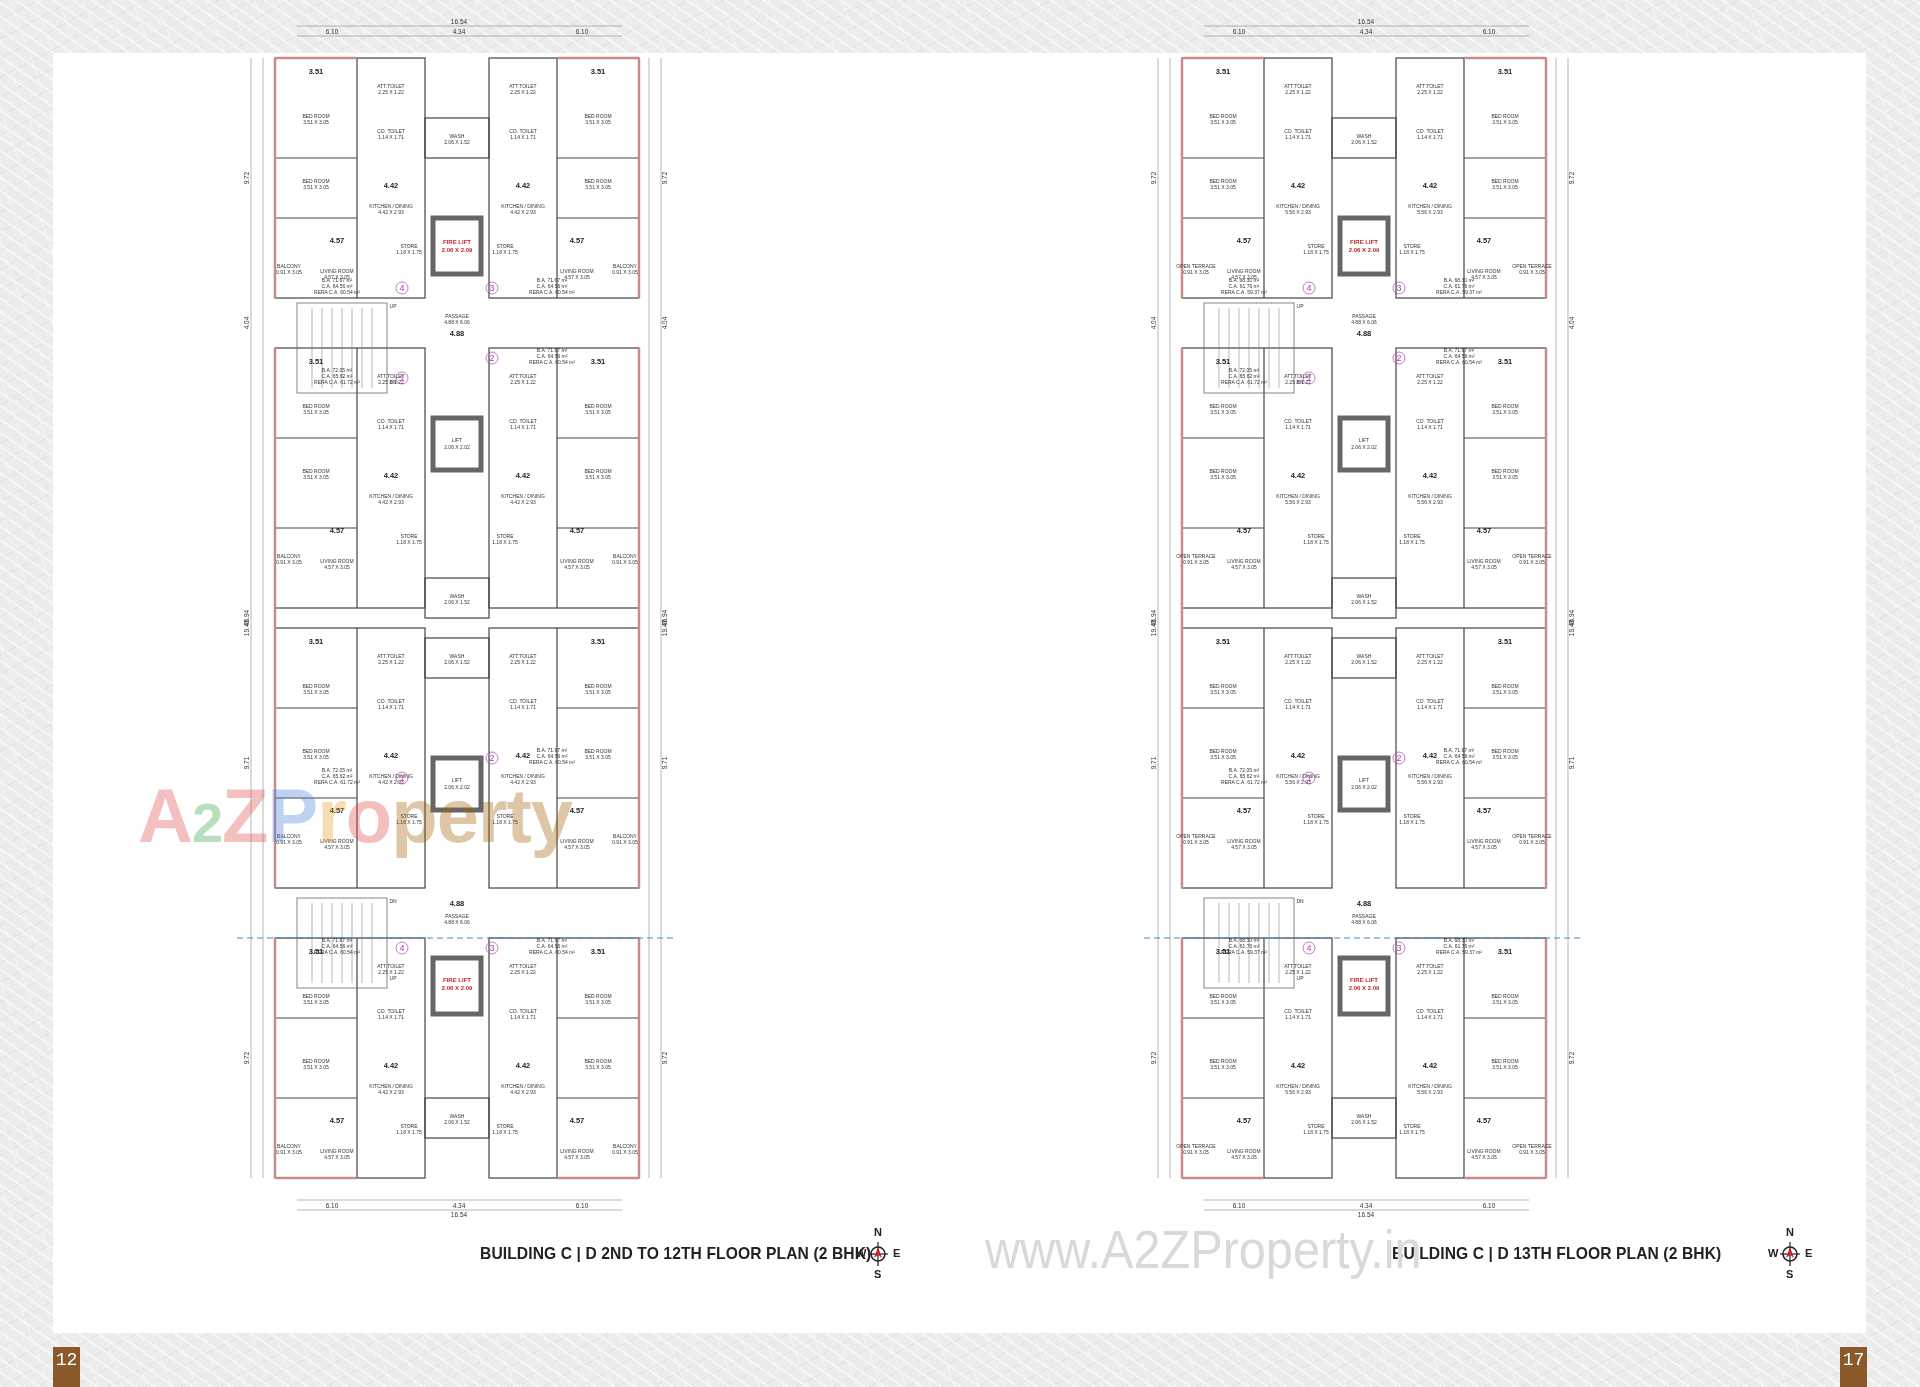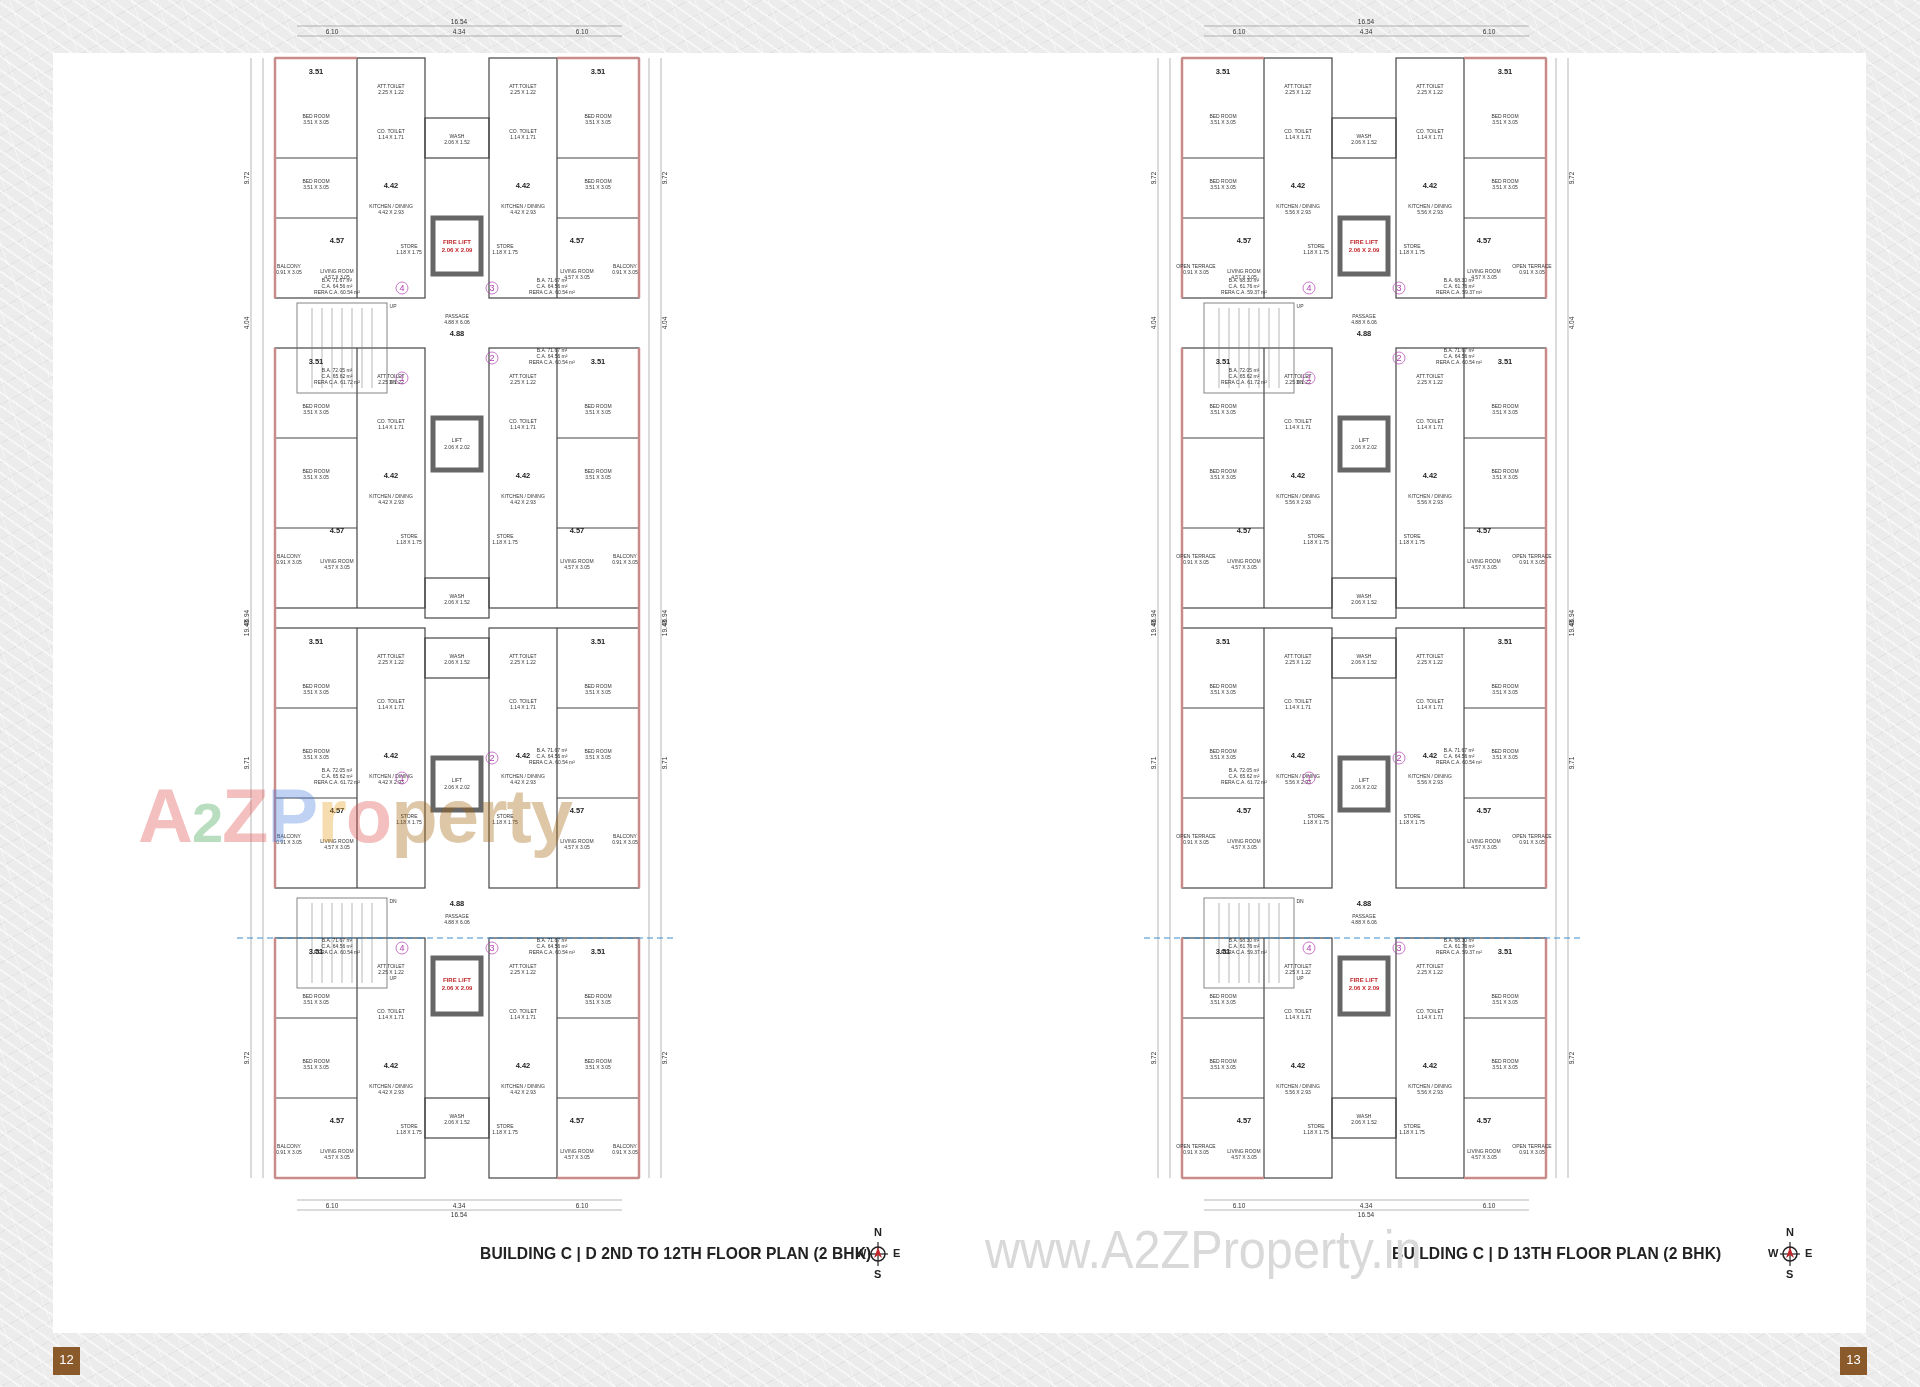--- a/index.html
+++ b/index.html
@@ -16,22 +16,22 @@
   .plan-left{left:237px;}
   .plan-right{left:1144px;}
   .title{position:absolute;font-family:"Liberation Sans", sans-serif;font-weight:bold;
     font-size:17px;color:#222;letter-spacing:0.1px;white-space:nowrap;transform:scaleX(0.92);transform-origin:left center;}
   .title-left{left:480px;top:1244px;}
   .title-right{left:1392px;top:1244px;}
   .compass{position:absolute;width:44px;height:54px;}
   .compass-left{left:856px;top:1228px;}
   .compass-right{left:1768px;top:1228px;}
   .compass .lbl{position:absolute;font-size:11px;font-weight:bold;color:#222;}
-  .badge{position:absolute;top:1347px;width:27px;height:28px;background:#8b5a2b;color:#fff;
-    font-size:13px;text-align:center;line-height:26px;font-family:Liberation Sans, sans-serif;}
+  .badge{position:absolute;top:1347px;width:27px;height:40px;background:#8b5a2b;color:#fff;
+    font-size:18px;text-align:center;line-height:26px;font-family:Liberation Mono, monospace;}
   .badge-left{left:53px;}
   .badge-right{left:1840px;}
   .wm-logo{position:absolute;left:138px;top:772px;font-family:"Liberation Sans", sans-serif;
     font-weight:bold;font-size:76px;letter-spacing:-1px;white-space:nowrap;opacity:0.35;pointer-events:none;}
   .wm-logo .a{color:#e04a4a;} .wm-logo .two{color:#3aa04a;font-size:56px;} .wm-logo .z{color:#e04a4a;}
   .wm-logo .p1{color:#4a7fe0;} .wm-logo .p2{color:#e8a020;} .wm-logo .p3{color:#e04a4a;} .wm-logo .p4{color:#a16207;}
   .wm-url{position:absolute;left:985px;top:1218px;font-family:"Liberation Sans", sans-serif;font-size:54px;
     color:#d9d9d9;white-space:nowrap;pointer-events:none;transform:scaleX(0.9);transform-origin:left center;}
   .rl{font-family:"Liberation Sans", sans-serif;font-size:5px;fill:#333;text-anchor:middle;}
   .dim{font-family:"Liberation Sans", sans-serif;font-size:7.5px;fill:#222;text-anchor:middle;font-weight:bold;}
@@ -747,13 +747,13 @@
     <line x1="11" y1="2" x2="11" y2="26" stroke="#222" stroke-width="1.2"></line>
     <line x1="1" y1="14" x2="21" y2="14" stroke="#222" stroke-width="1.2"></line>
     <polygon points="11,7 15,18 11,15 7,18" fill="#c0282d"></polygon>
   </svg>
 </div>
 
 <div class="wm-logo"><span class="a">A</span><span class="two">2</span><span class="z">Z</span><span class="p1">P</span><span class="p2">r</span><span class="p3">o</span><span class="p4">perty</span></div>
 <div class="wm-url">www.A2ZProperty.in</div>
 
 <div class="badge badge-left">12</div>
-<div class="badge badge-right">13</div>
+<div class="badge badge-right">17</div>
 
 </body></html>

